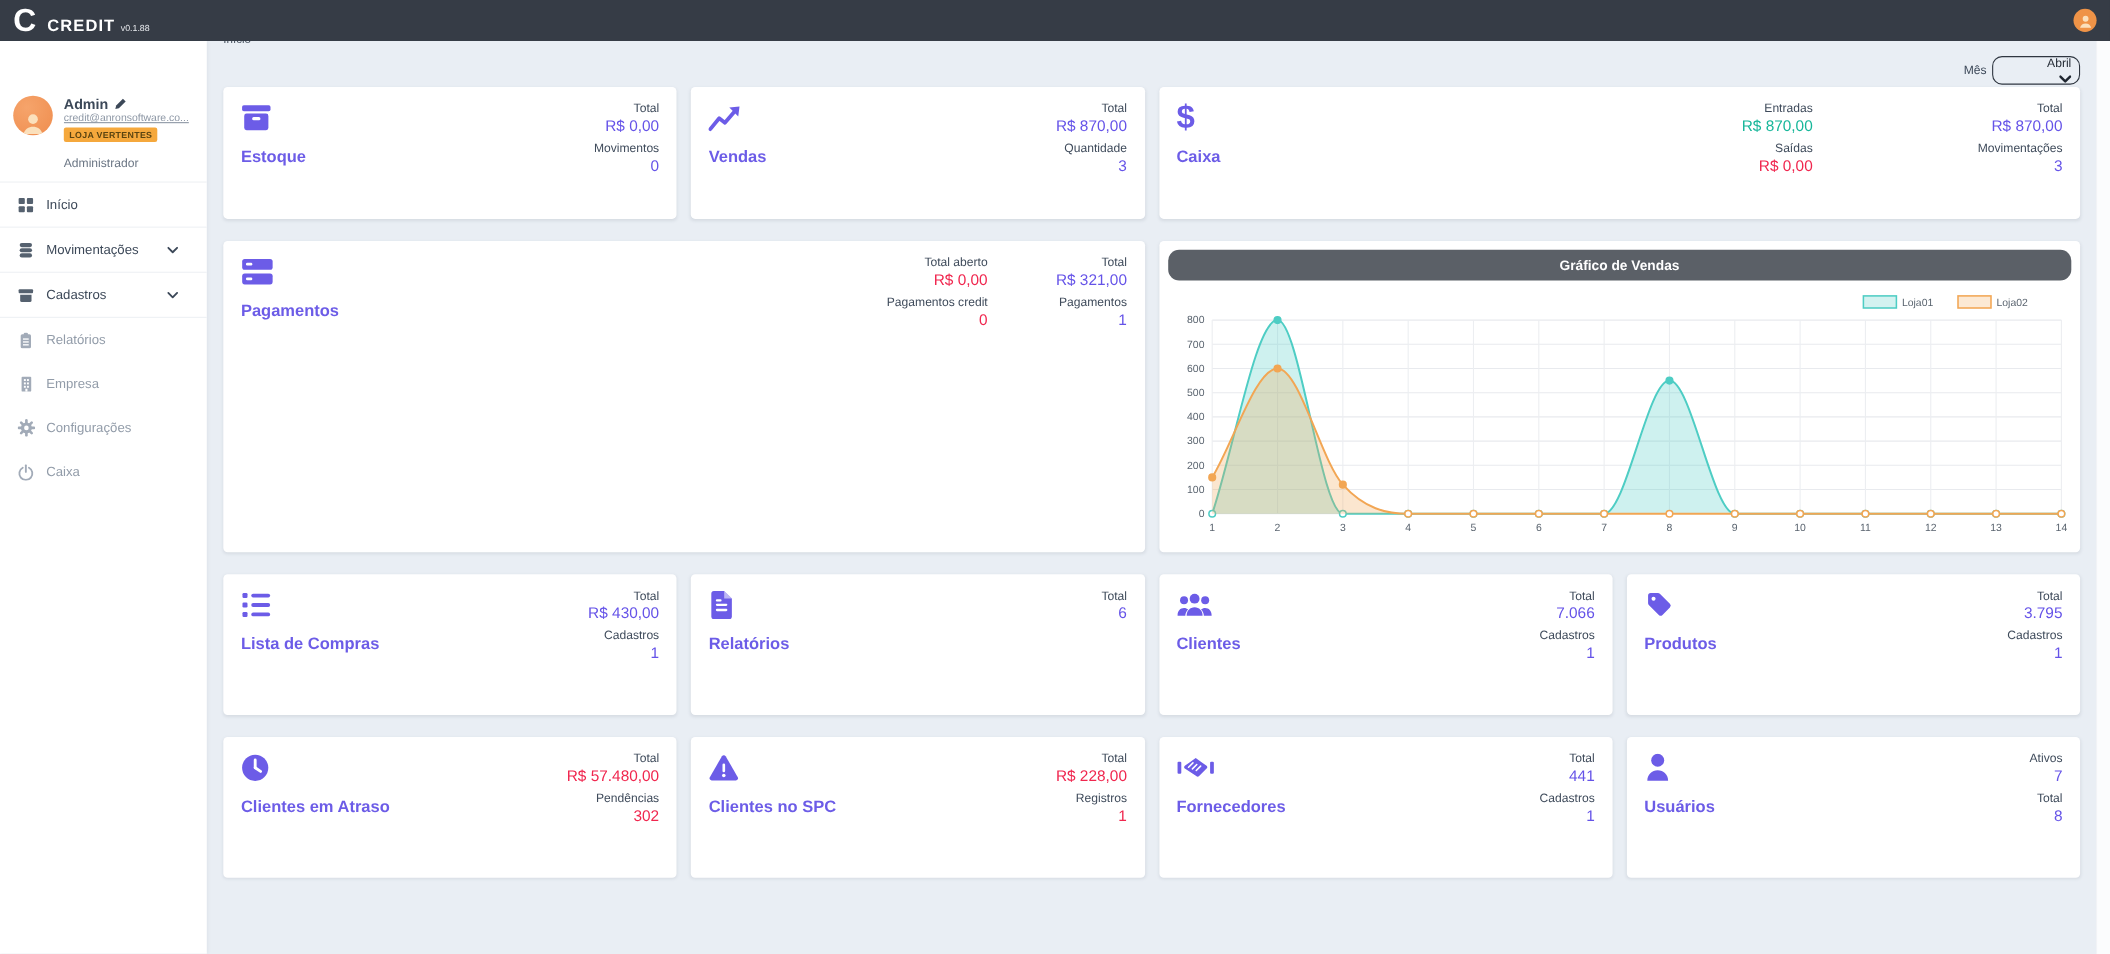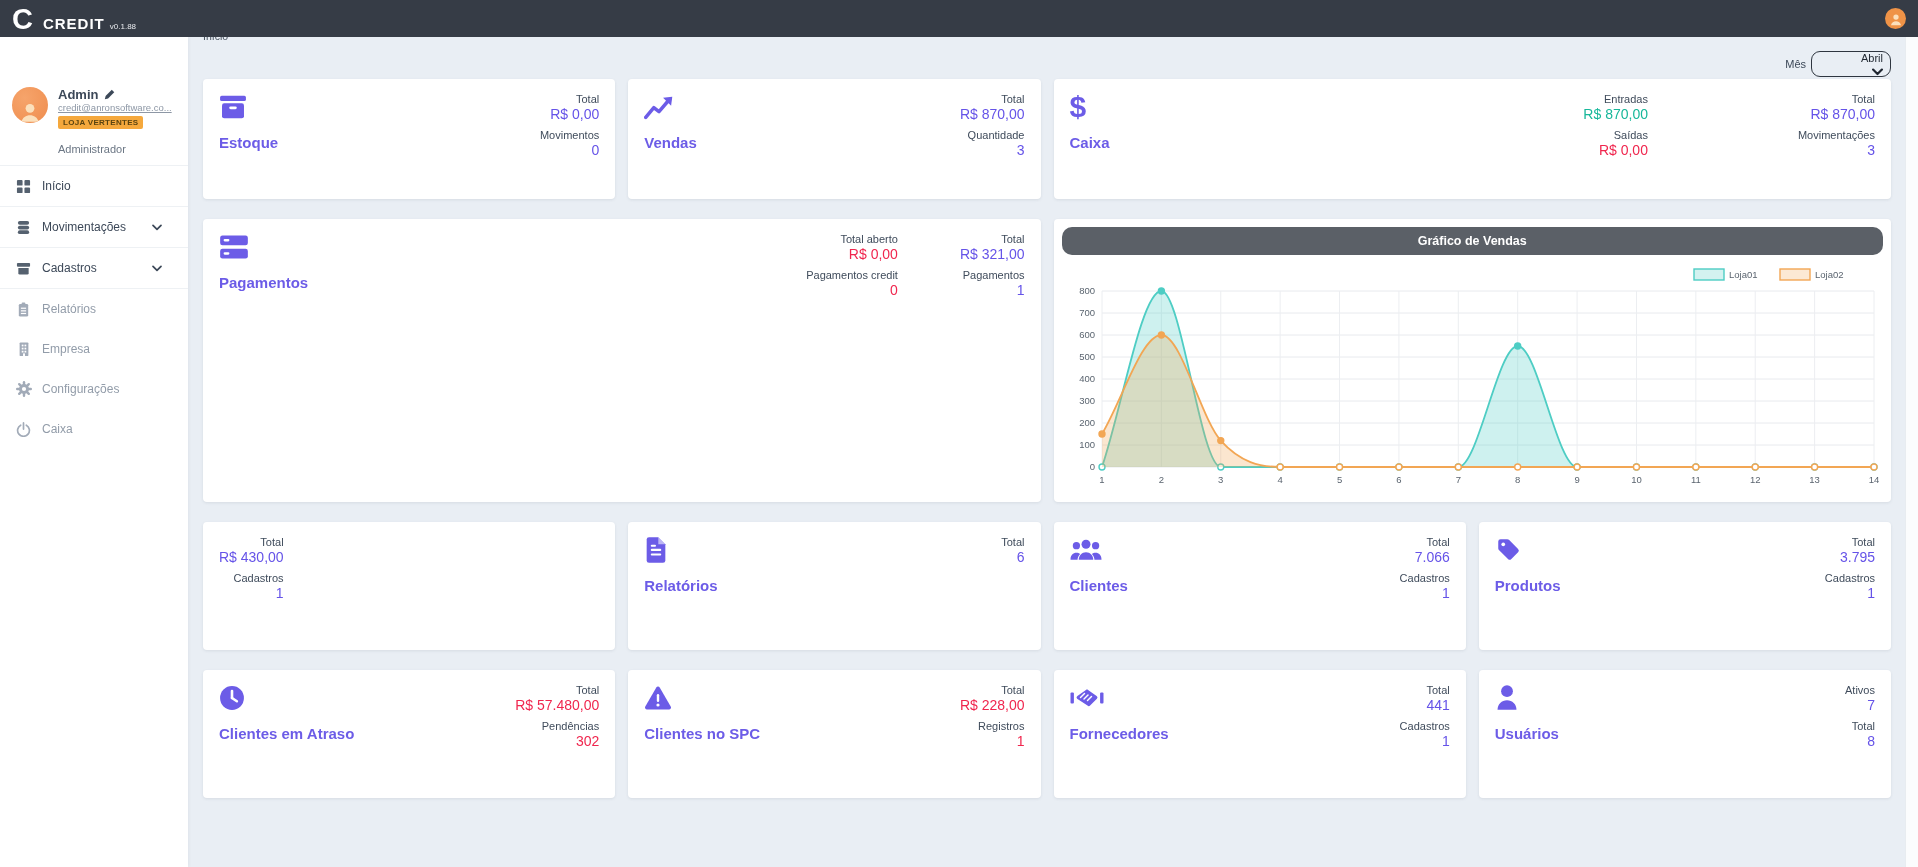--- a/index.html
+++ b/index.html
@@ -433,20 +433,33 @@
             <circle cx="808" cy="210" r="3" fill="#fff" stroke="#f2a654" stroke-width="1.4"></circle>
             <rect x="628" y="12" width="30" height="11" fill="#4ecdc4" fill-opacity="0.25" stroke="#4ecdc4" stroke-width="1.4"></rect>
             <text x="663" y="21" class="legend-label">Loja01</text>
             <rect x="714" y="12" width="30" height="11" fill="#f2a654" fill-opacity="0.25" stroke="#f2a654" stroke-width="1.4"></rect>
             <text x="749" y="21" class="legend-label">Loja02</text>
           </svg>
       </div>
     </div>
 
     <div class="card">
+      <div class="card-left">
+        <span class="cicon">
+          <svg width="28" height="24" viewBox="0 0 24 21" fill="currentColor">
+              <rect x="1" y="1" width="4" height="4" rx="1"></rect>
+              <rect x="8" y="1.5" width="15" height="3" rx="1.5"></rect>
+              <rect x="1" y="8.5" width="4" height="4" rx="1"></rect>
+              <rect x="8" y="9" width="15" height="3" rx="1.5"></rect>
+              <rect x="1" y="16" width="4" height="4" rx="1"></rect>
+              <rect x="8" y="16.5" width="15" height="3" rx="1.5"></rect>
+            </svg>
+        </span>
+        <span class="ctitle">Lista de Compras</span>
+      </div>
       <div class="card-stats">
           <div class="statcol">
         <div>
           <div class="slabel">Total</div>
           <div class="sval" data-color="purple">R$ 430,00</div>
         </div>
         <div>
           <div class="slabel">Cadastros</div>
           <div class="sval" data-color="purple">1</div>
         </div>

